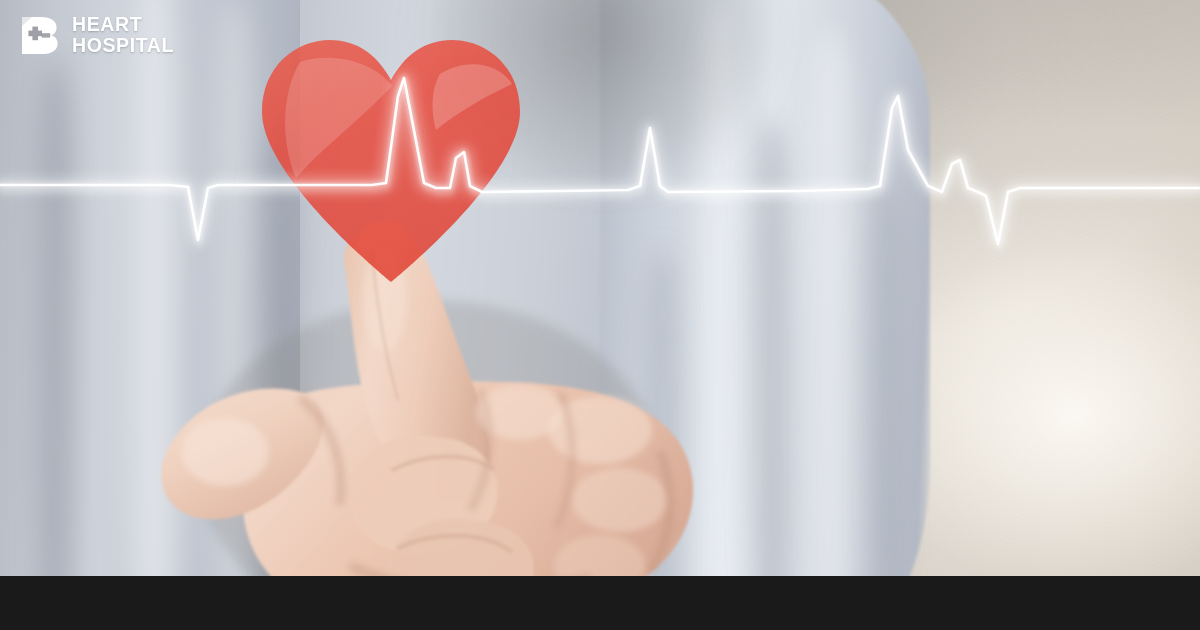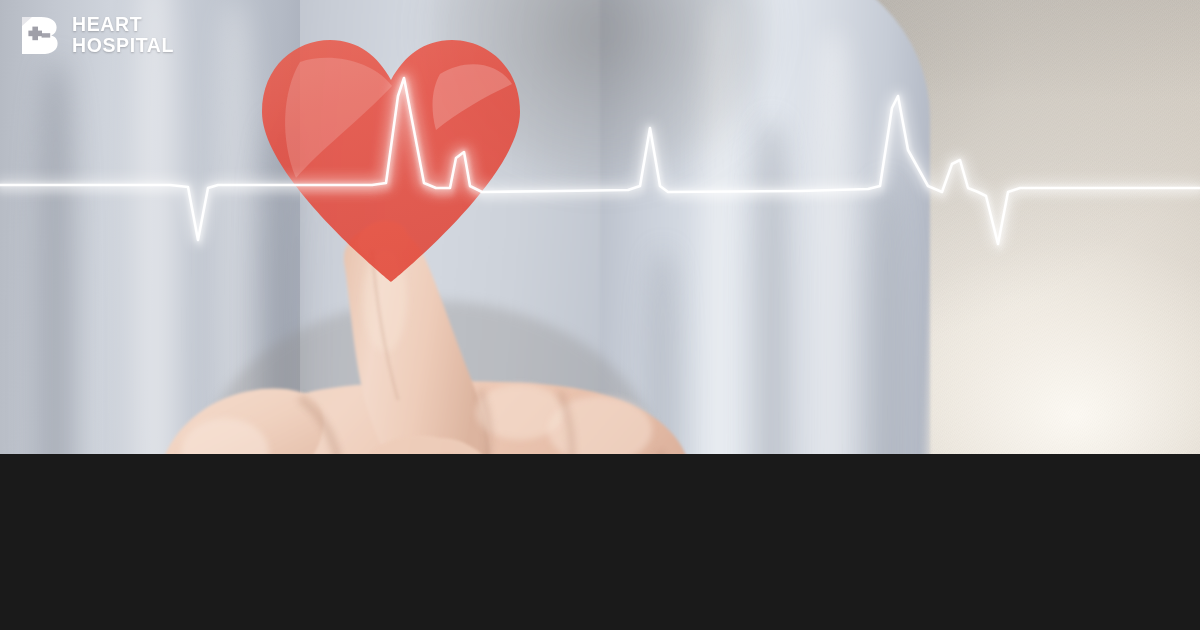--- a/index.html
+++ b/index.html
@@ -1,21 +1,21 @@
 <!DOCTYPE html>
 <html><head>
 <meta charset="utf-8">
 <style>
   html, body {
     margin: 0; padding: 0;
     background: #1a1a1a;
   }
   #stage {
     position: relative;
-    width: 1200px; height: 454px;
+    width: 1200px; height: 576px;
     overflow: hidden;
     font-family: "Liberation Sans", sans-serif;
     background: #000000;
   }
 
   
   .bg-base {
     position: absolute; inset: 0;
     background:
       radial-gradient(ellipse 320px 260px at 1075px 415px,

